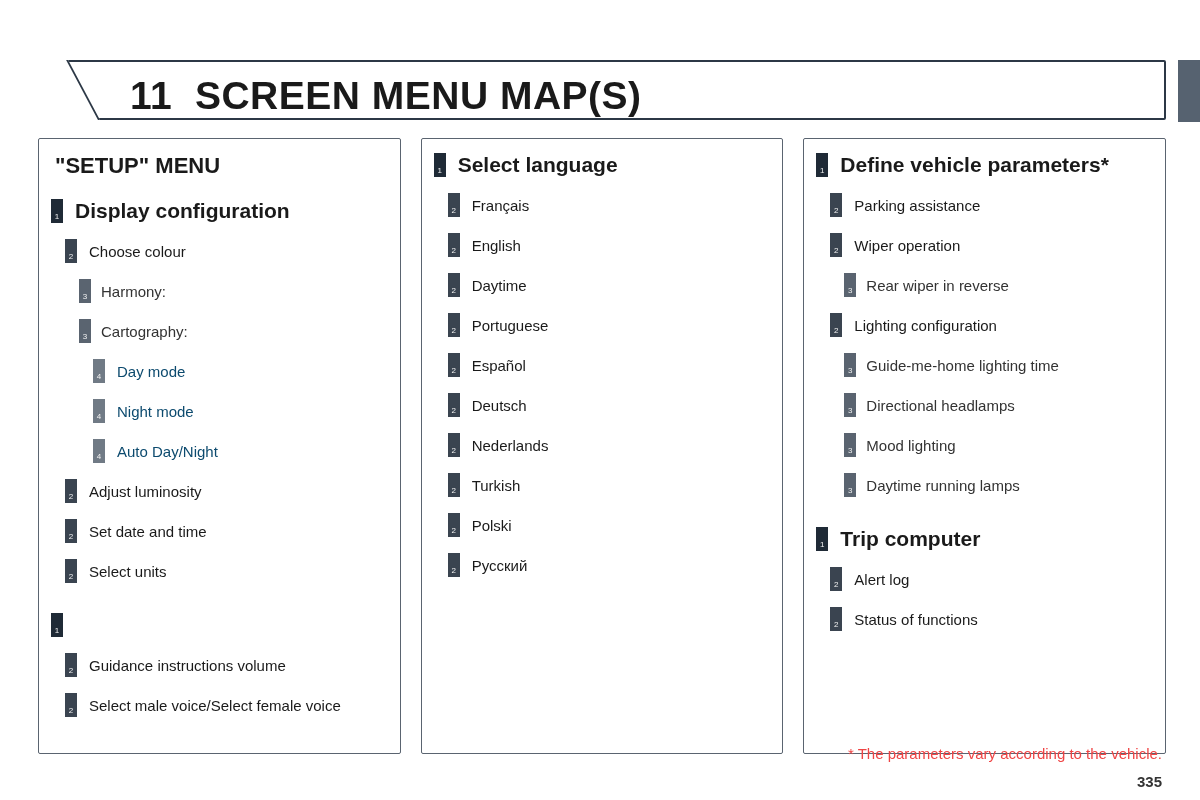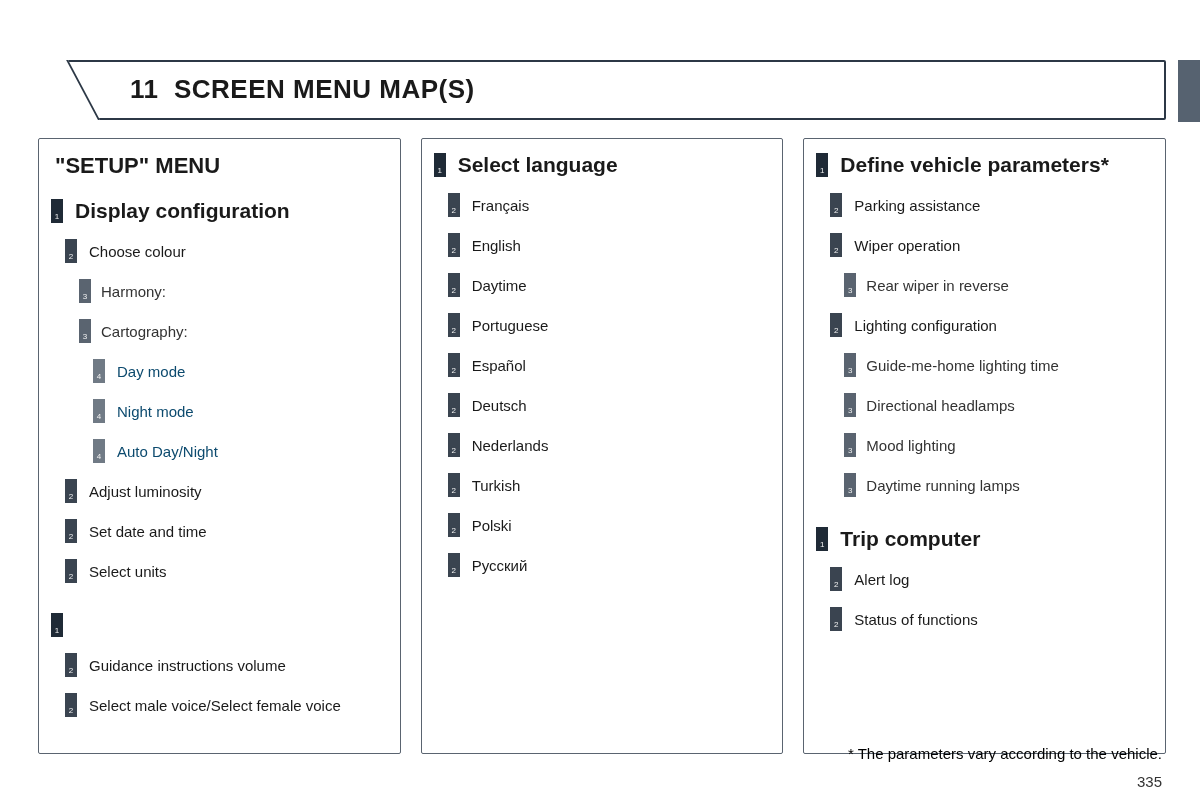--- a/index.html
+++ b/index.html
@@ -26,21 +26,21 @@
     width: 60px; height: 60px;
     background: #fff;
     border-right: 2px solid #2c3846;
     transform: skewX(28deg);
     transform-origin: bottom left;
   }
   .title-bar h1 {
     position: absolute;
     left: 90px;
     top: 12px;
-    font-size: 26px;
+    font-size: 39px;
     font-weight: 700;
     letter-spacing: 0.5px;
   }
   .side-tab {
     position: absolute;
     right: 0; top: 60px;
     width: 22px; height: 62px;
     background: #566270;
   }
   .cols {
@@ -88,28 +88,29 @@
   .lvl1 .lbl { font-size: 21px; font-weight: 700; }
   .lvl2 .lbl { font-weight: 400; }
   .lvl3 .lbl { font-weight: 400; color: #333; padding-left: 10px; }
   .lvl4 .lbl { font-weight: 400; color: #0c4a6e; }
   .gap { height: 10px; }
   .footnote {
     position: absolute;
     right: 38px;
     bottom: 38px;
     font-size: 15px;
-    color: #000000;
+    color: #ef4444;
   }
   .pagenum {
     position: absolute;
     right: 38px;
     bottom: 10px;
     font-size: 15px;
     color: #333;
+    font-weight: bold;
   }
 </style>
 </head>
 <body>
 
 <div class="title-bar">
   <h1>
     <span>11</span>&nbsp;&nbsp;<span>SCREEN MENU MAP(S)</span>
   </h1>
 </div>

